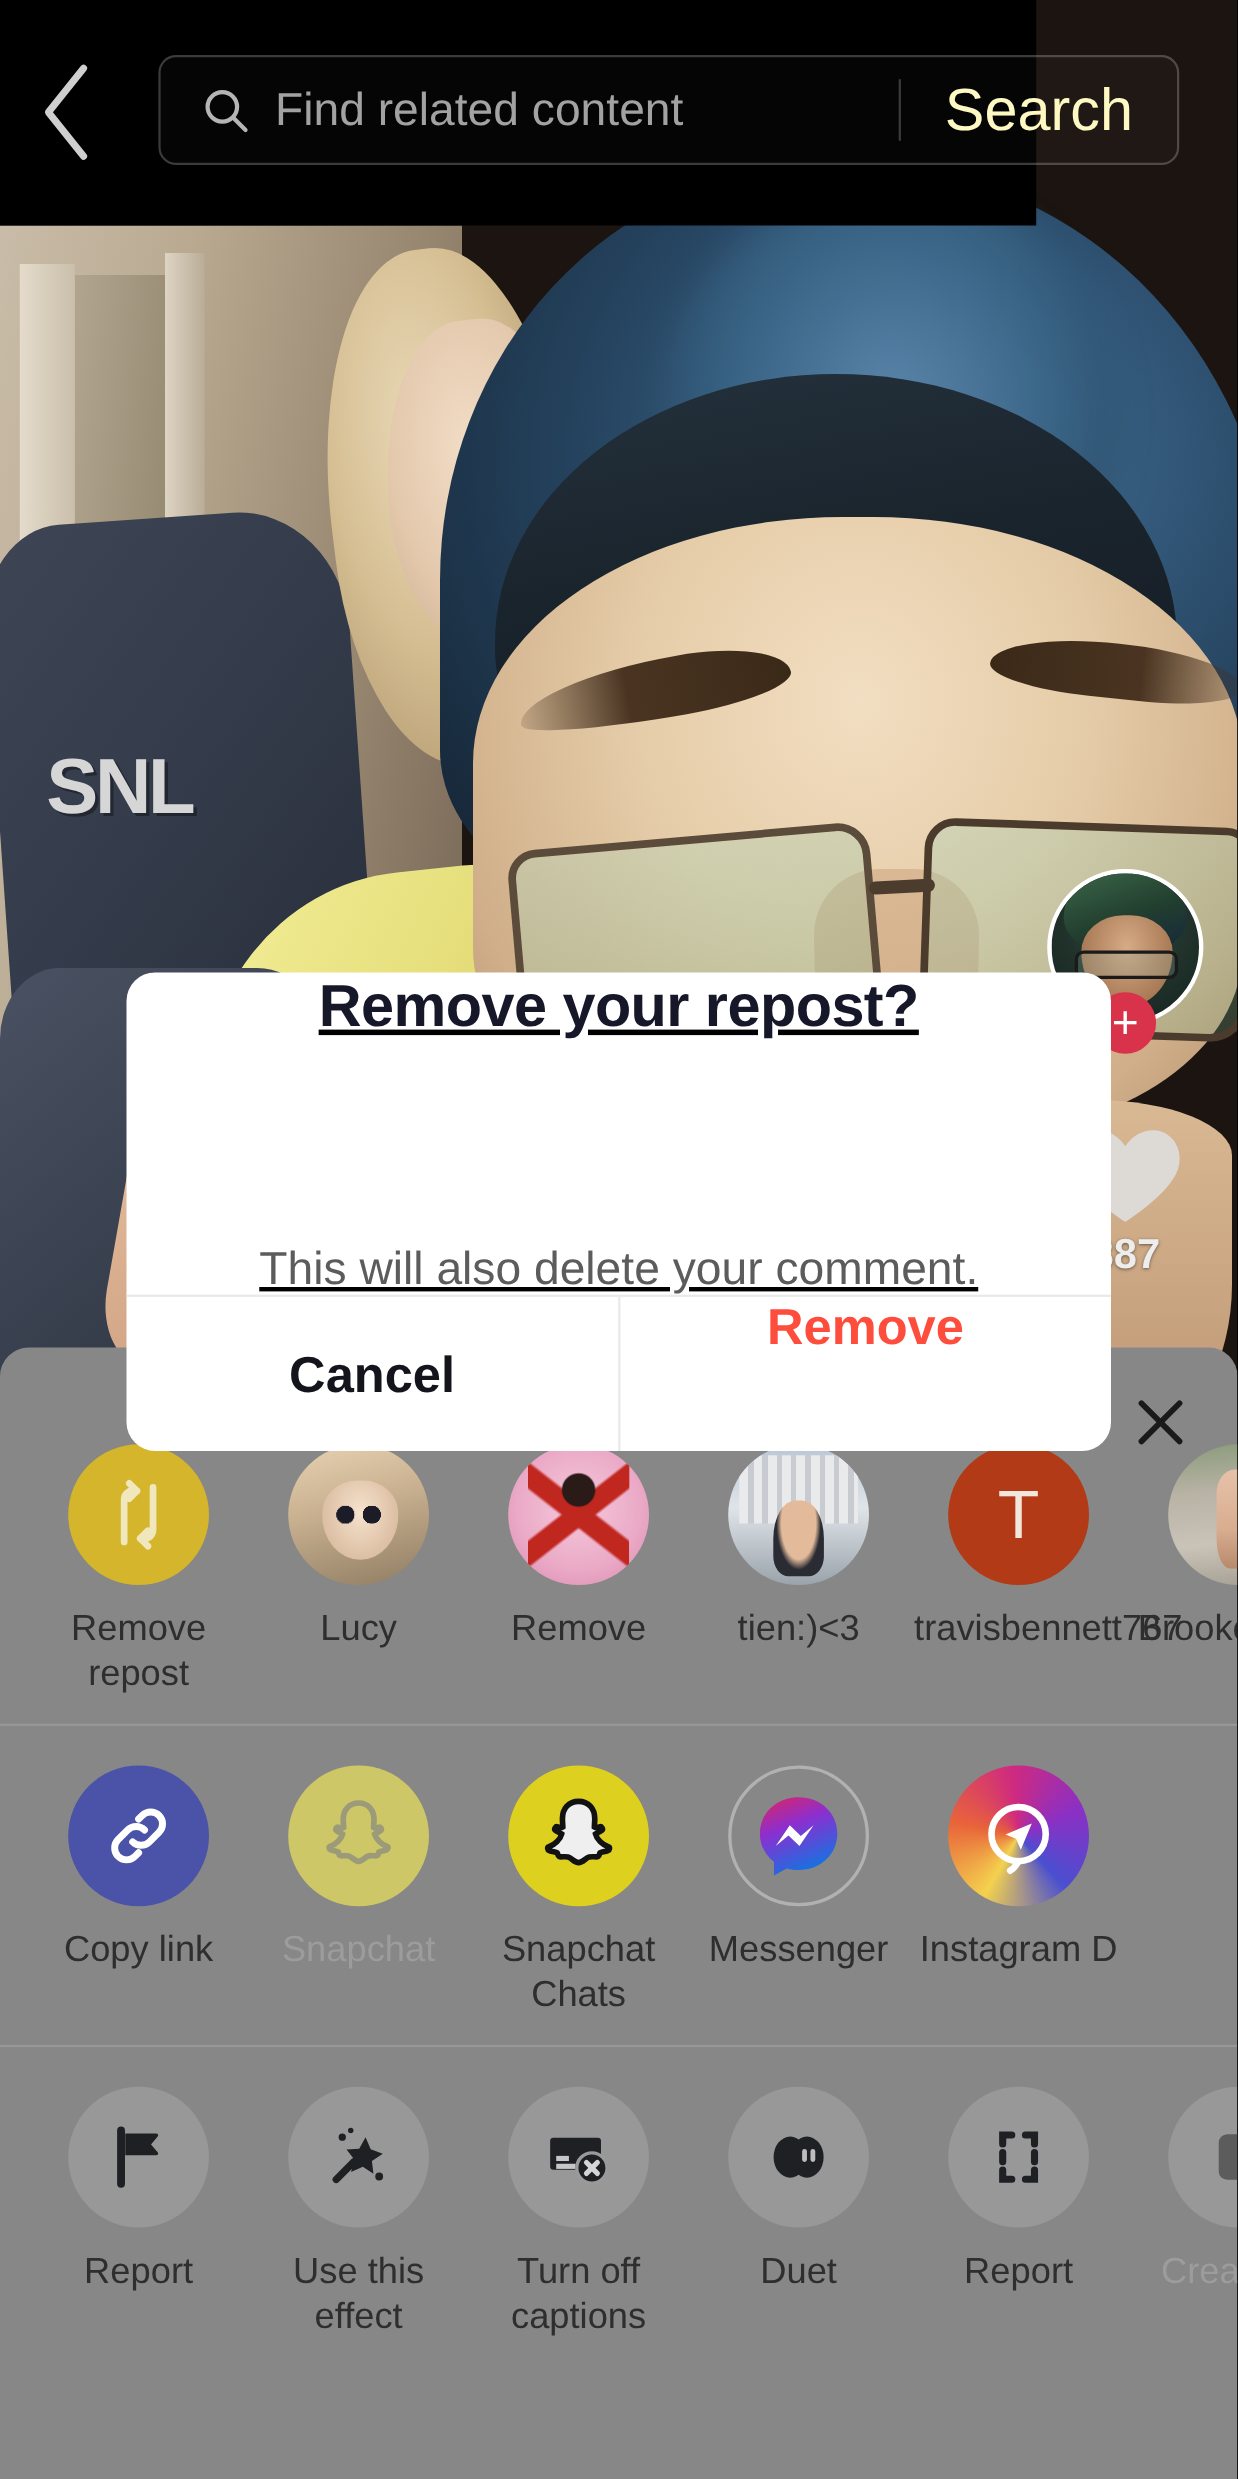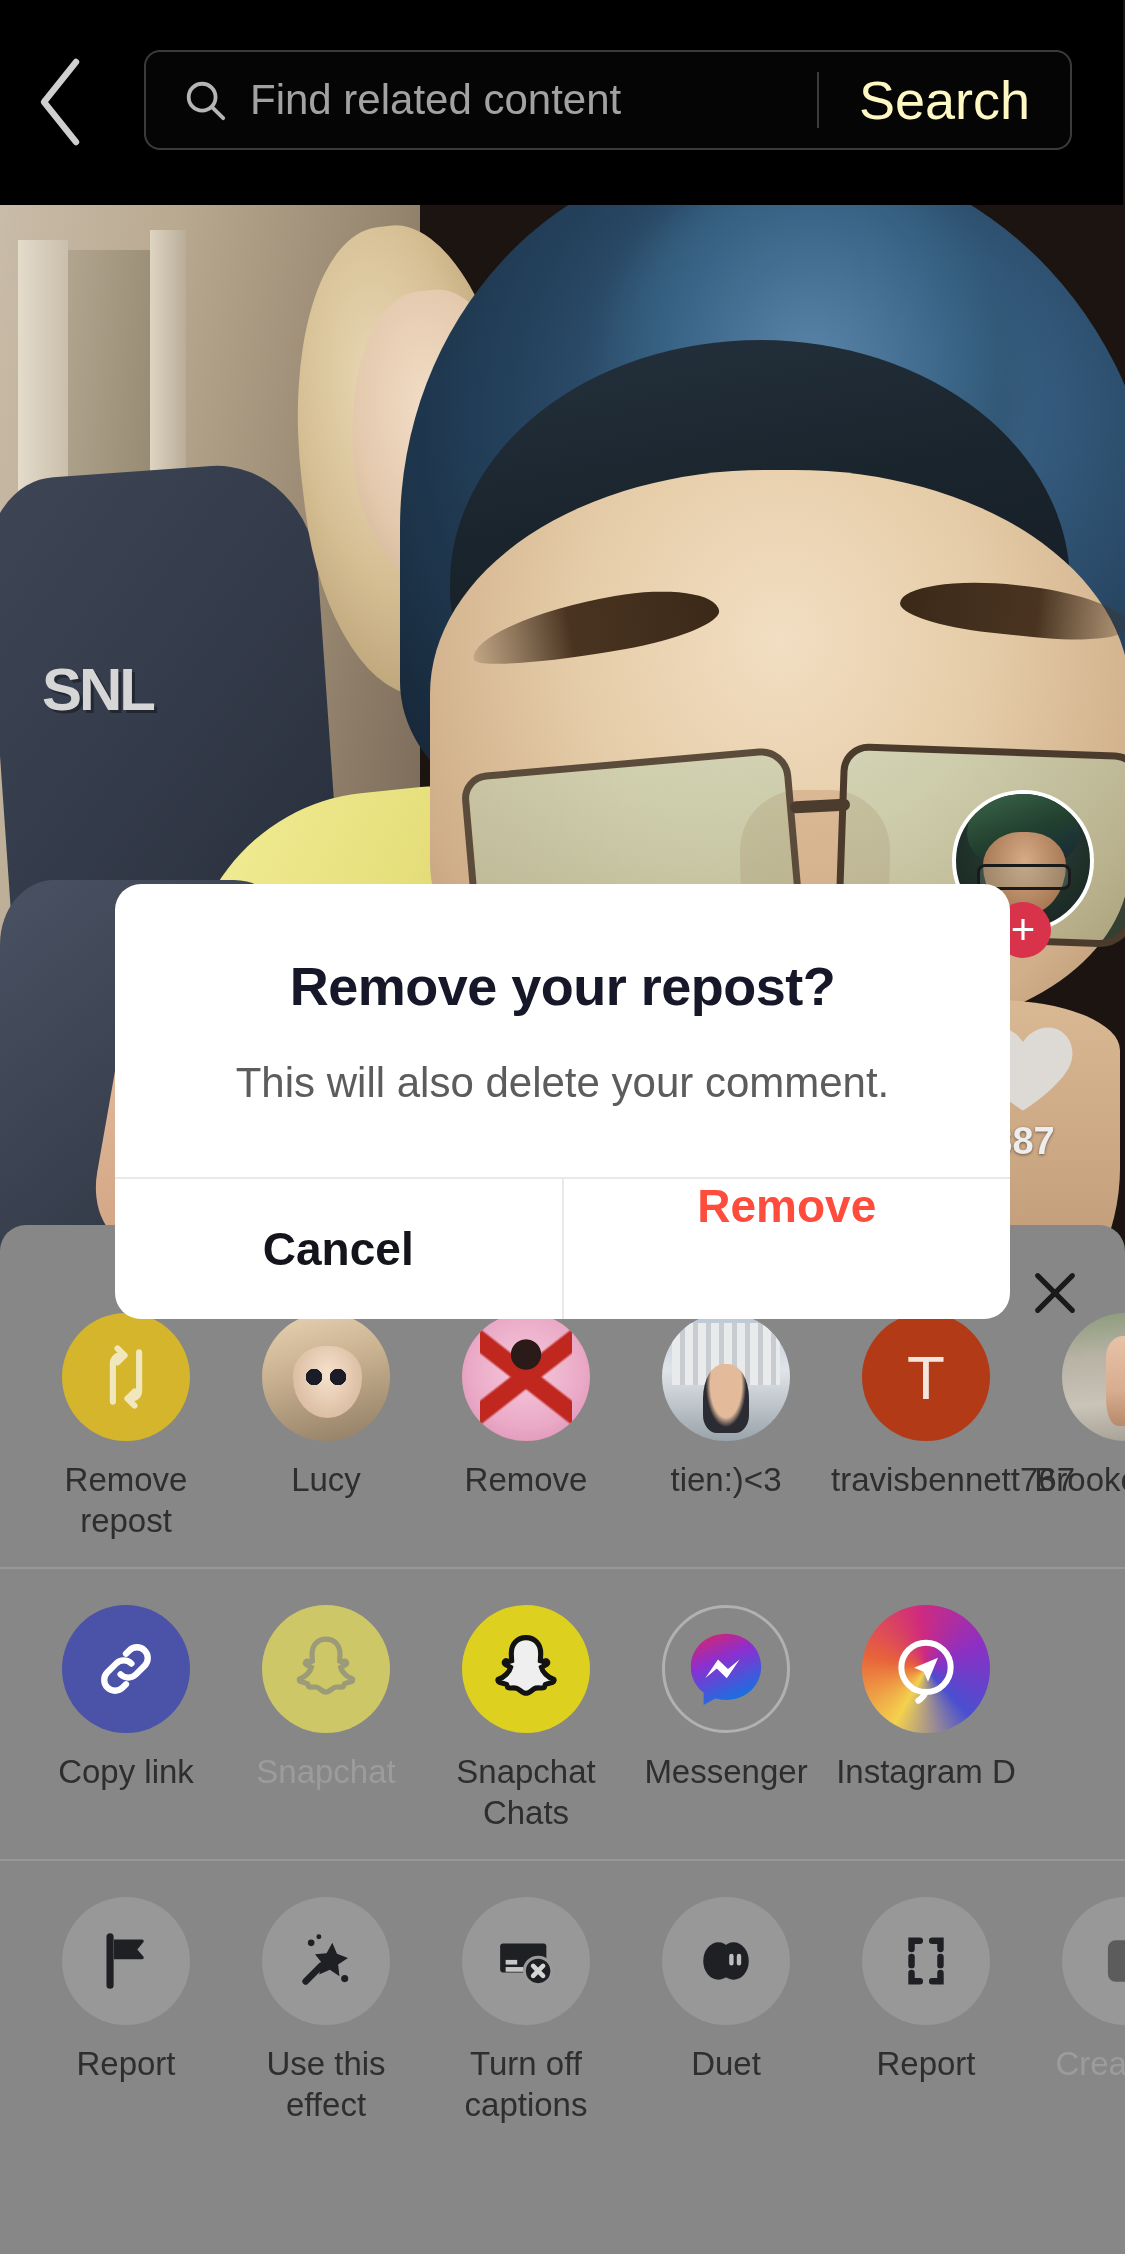--- a/index.html
+++ b/index.html
@@ -175,33 +175,33 @@
     border-radius: 40% 40% 50% 50% / 20% 20% 80% 80%;
   }
   .v-lowerface {
     left: 420px; top: 1000px; width: 700px; height: 420px;
     background: linear-gradient(180deg, #d9b894 0%, #c59f7b 55%, #a87f5d 100%);
     border-radius: 18% 18% 44% 44% / 12% 12% 60% 60%;
   }
 
   
   #snl {
-    position: absolute; left: 42px; top: 660px;
+    position: absolute; left: 42px; top: 680px;
     font-family: "Liberation Sans", sans-serif;
     font-weight: 700;
-    font-size: 60px;
+    font-size: 71px;
     letter-spacing: -3px;
     color: #d6d6d6;
     text-shadow: 3px 3px 0 rgba(0,0,0,.35);
     line-height: 1;
   }
 
   
   #topbar {
-    position: absolute; left:0; top:0; width: 1123px; height: 205px;
+    position: absolute; left:0; top:0; width: 942px; height: 205px;
     background: #000;
     z-index: 5;
   }
   #back-chevron {
     position: absolute; left: 34px; top: 56px;
     width: 52px; height: 92px;
     cursor: pointer;
   }
   #search-pill {
     position: absolute; left: 144px; top: 50px;
@@ -589,21 +589,21 @@
           <svg width="62" height="62" viewBox="0 0 24 24">
             <rect x="5" y="4" width="14" height="16" rx="3" fill="#5c5c5c"></rect>
           </svg>
         </div>
         <div class="clabel dim">Create sti</div>
       </div>
     </div>
   </div>
 
   <div id="dialog" style="position:absolute;left:115px;top:884px;width:895px;height:435px;background:#fff;border-radius:26px;z-index:9;overflow:hidden;display:flex;flex-direction:column;">
-    <div style="flex:1 1 auto;display:flex;flex-direction:column;align-items:center;justify-content:center;padding:0 40px;">
+    <div style="flex:1 1 auto;display:flex;flex-direction:column;align-items:center;justify-content:space-between;padding:0 40px;text-decoration:underline;">
       <div style="font-size:54px;font-weight:700;color:#16182a;text-align:center;letter-spacing:-.5px;">Remove your repost?</div>
       <div style="font-size:42px;color:#5c5c5c;text-align:center;margin-top:42px;">This will also delete your comment.</div>
     </div>
     <div style="height:2px;background:#e9e9e9;flex:0 0 auto;"></div>
     <div style="flex:0 0 140px;display:flex;">
       <div style="flex:1 1 0;display:flex;align-items:center;justify-content:center;cursor:pointer;">
         <span style="font-size:46px;font-weight:700;color:#14151c;">Cancel</span>
       </div>
       <div style="width:2px;background:#e9e9e9;"></div>
       <div style="flex:1 1 0;display:flex;align-items:flex-start;justify-content:center;cursor:pointer;">

